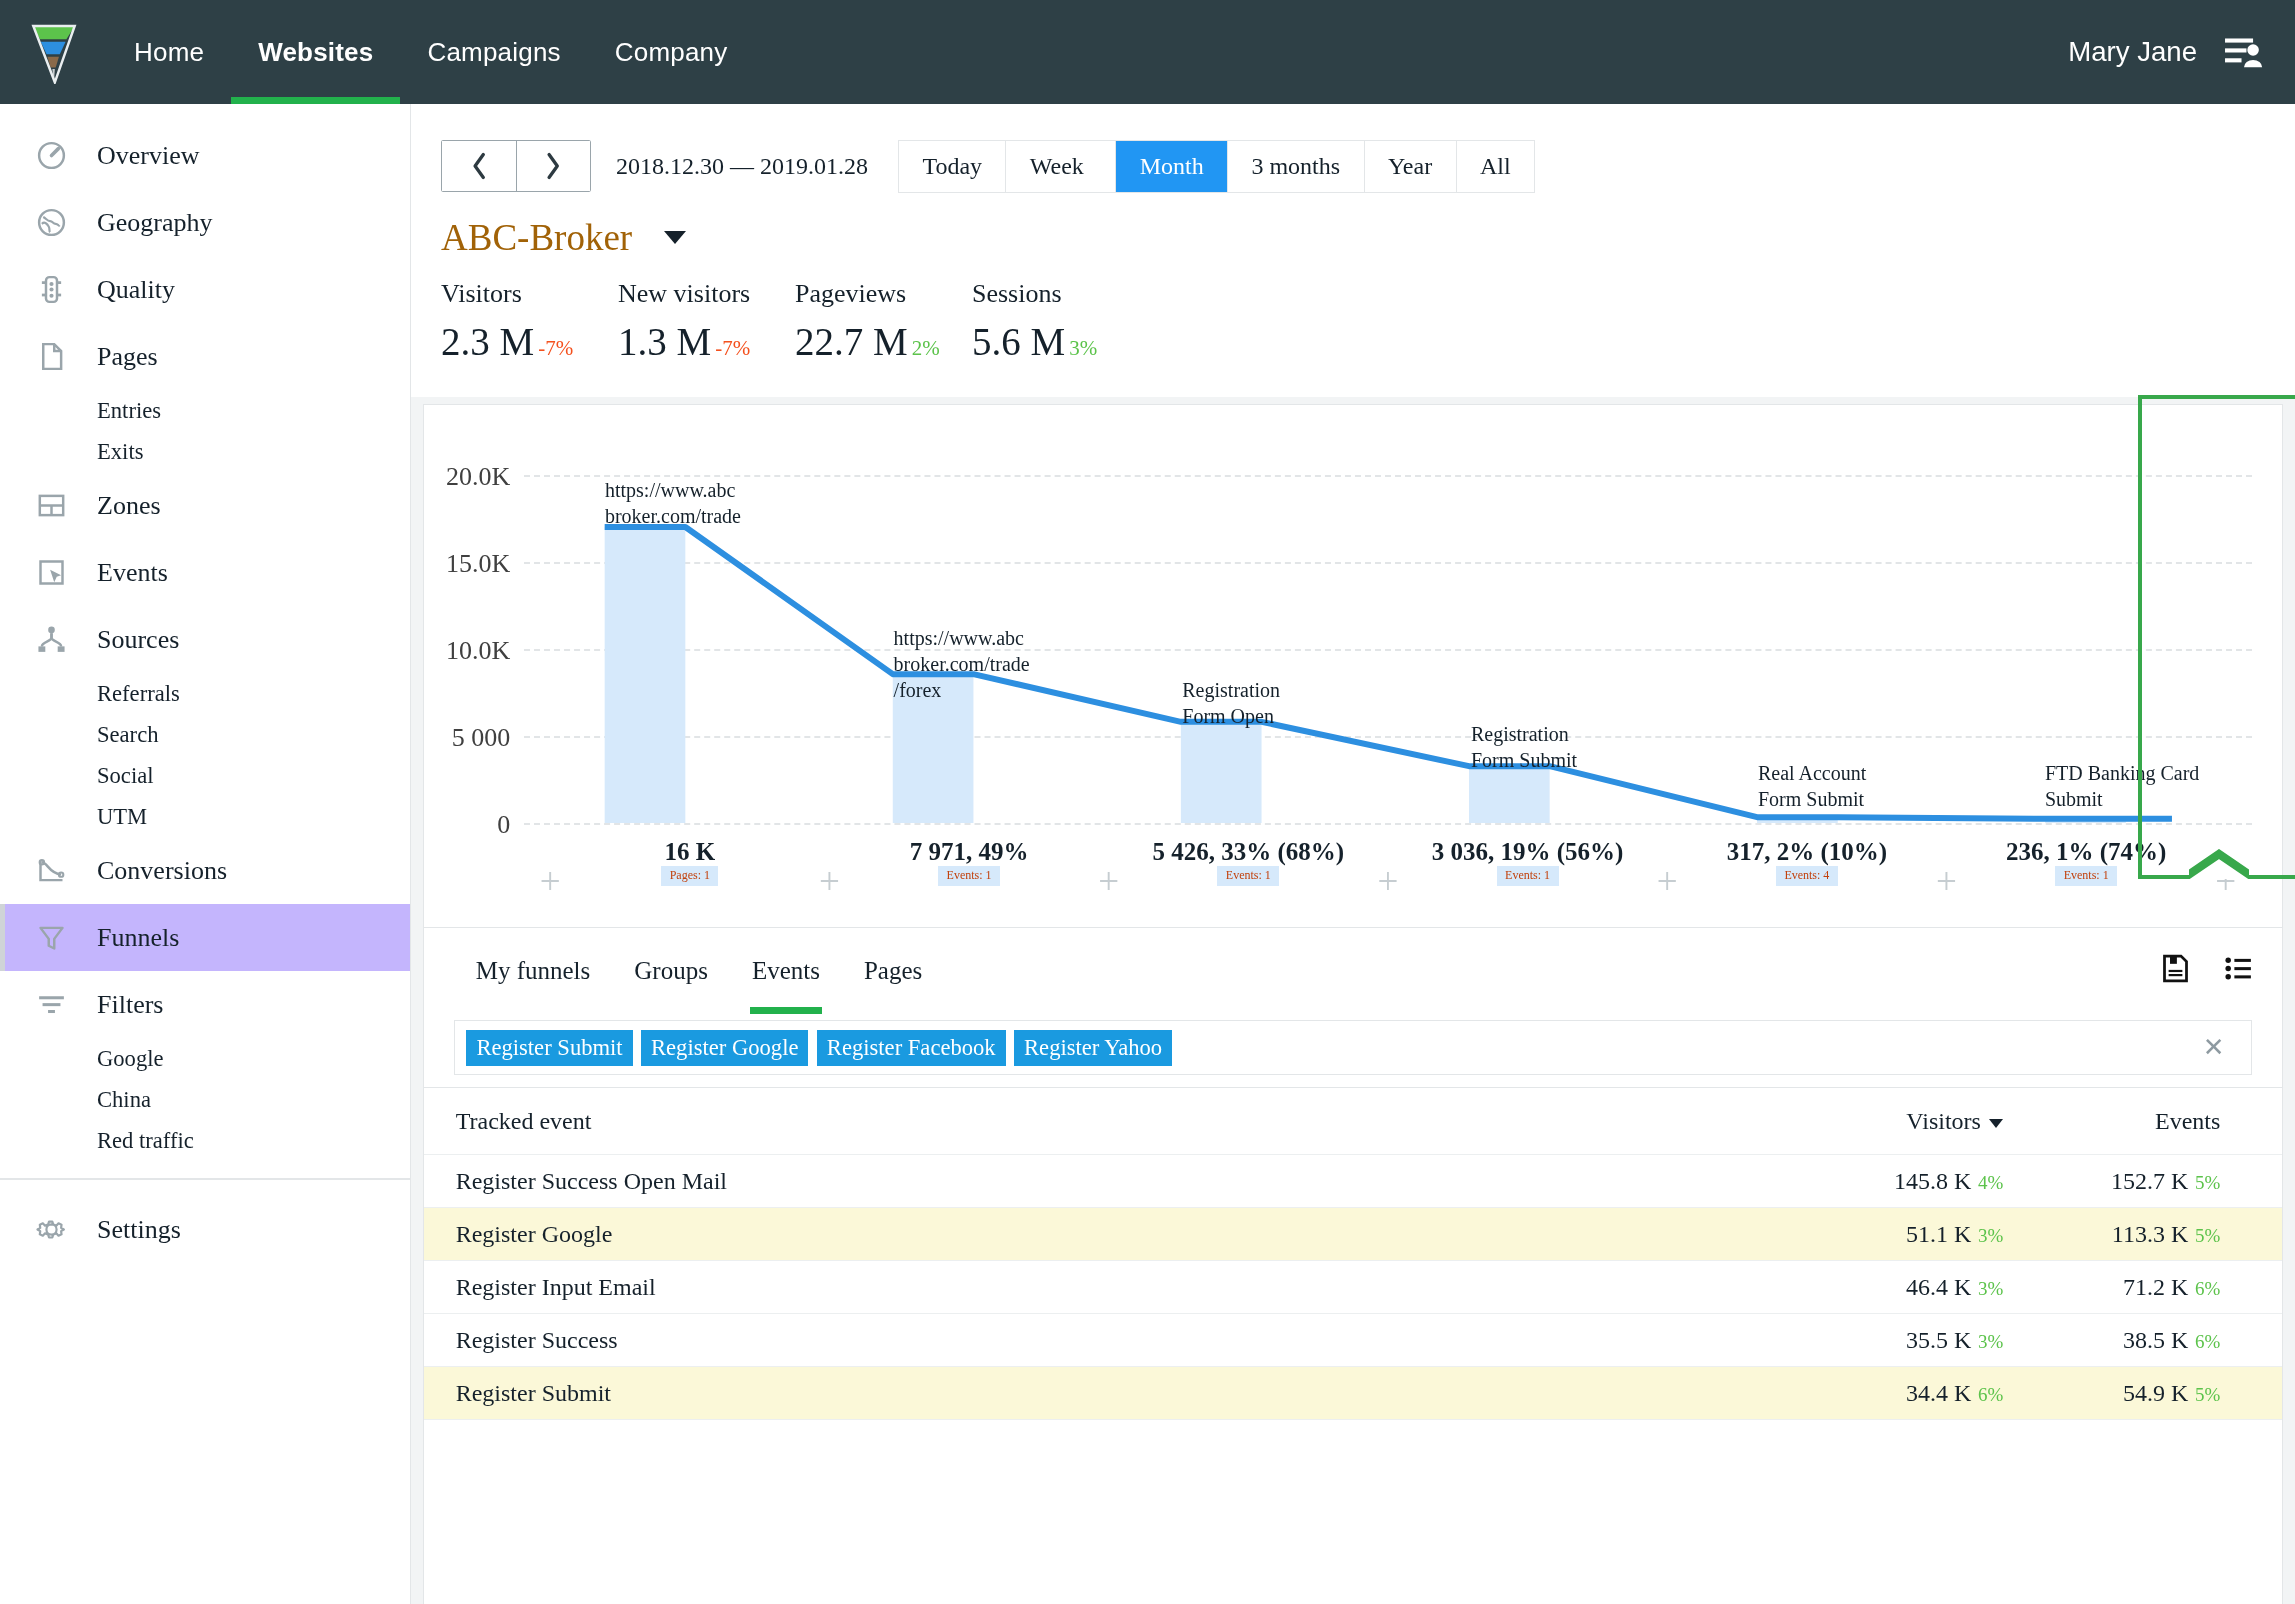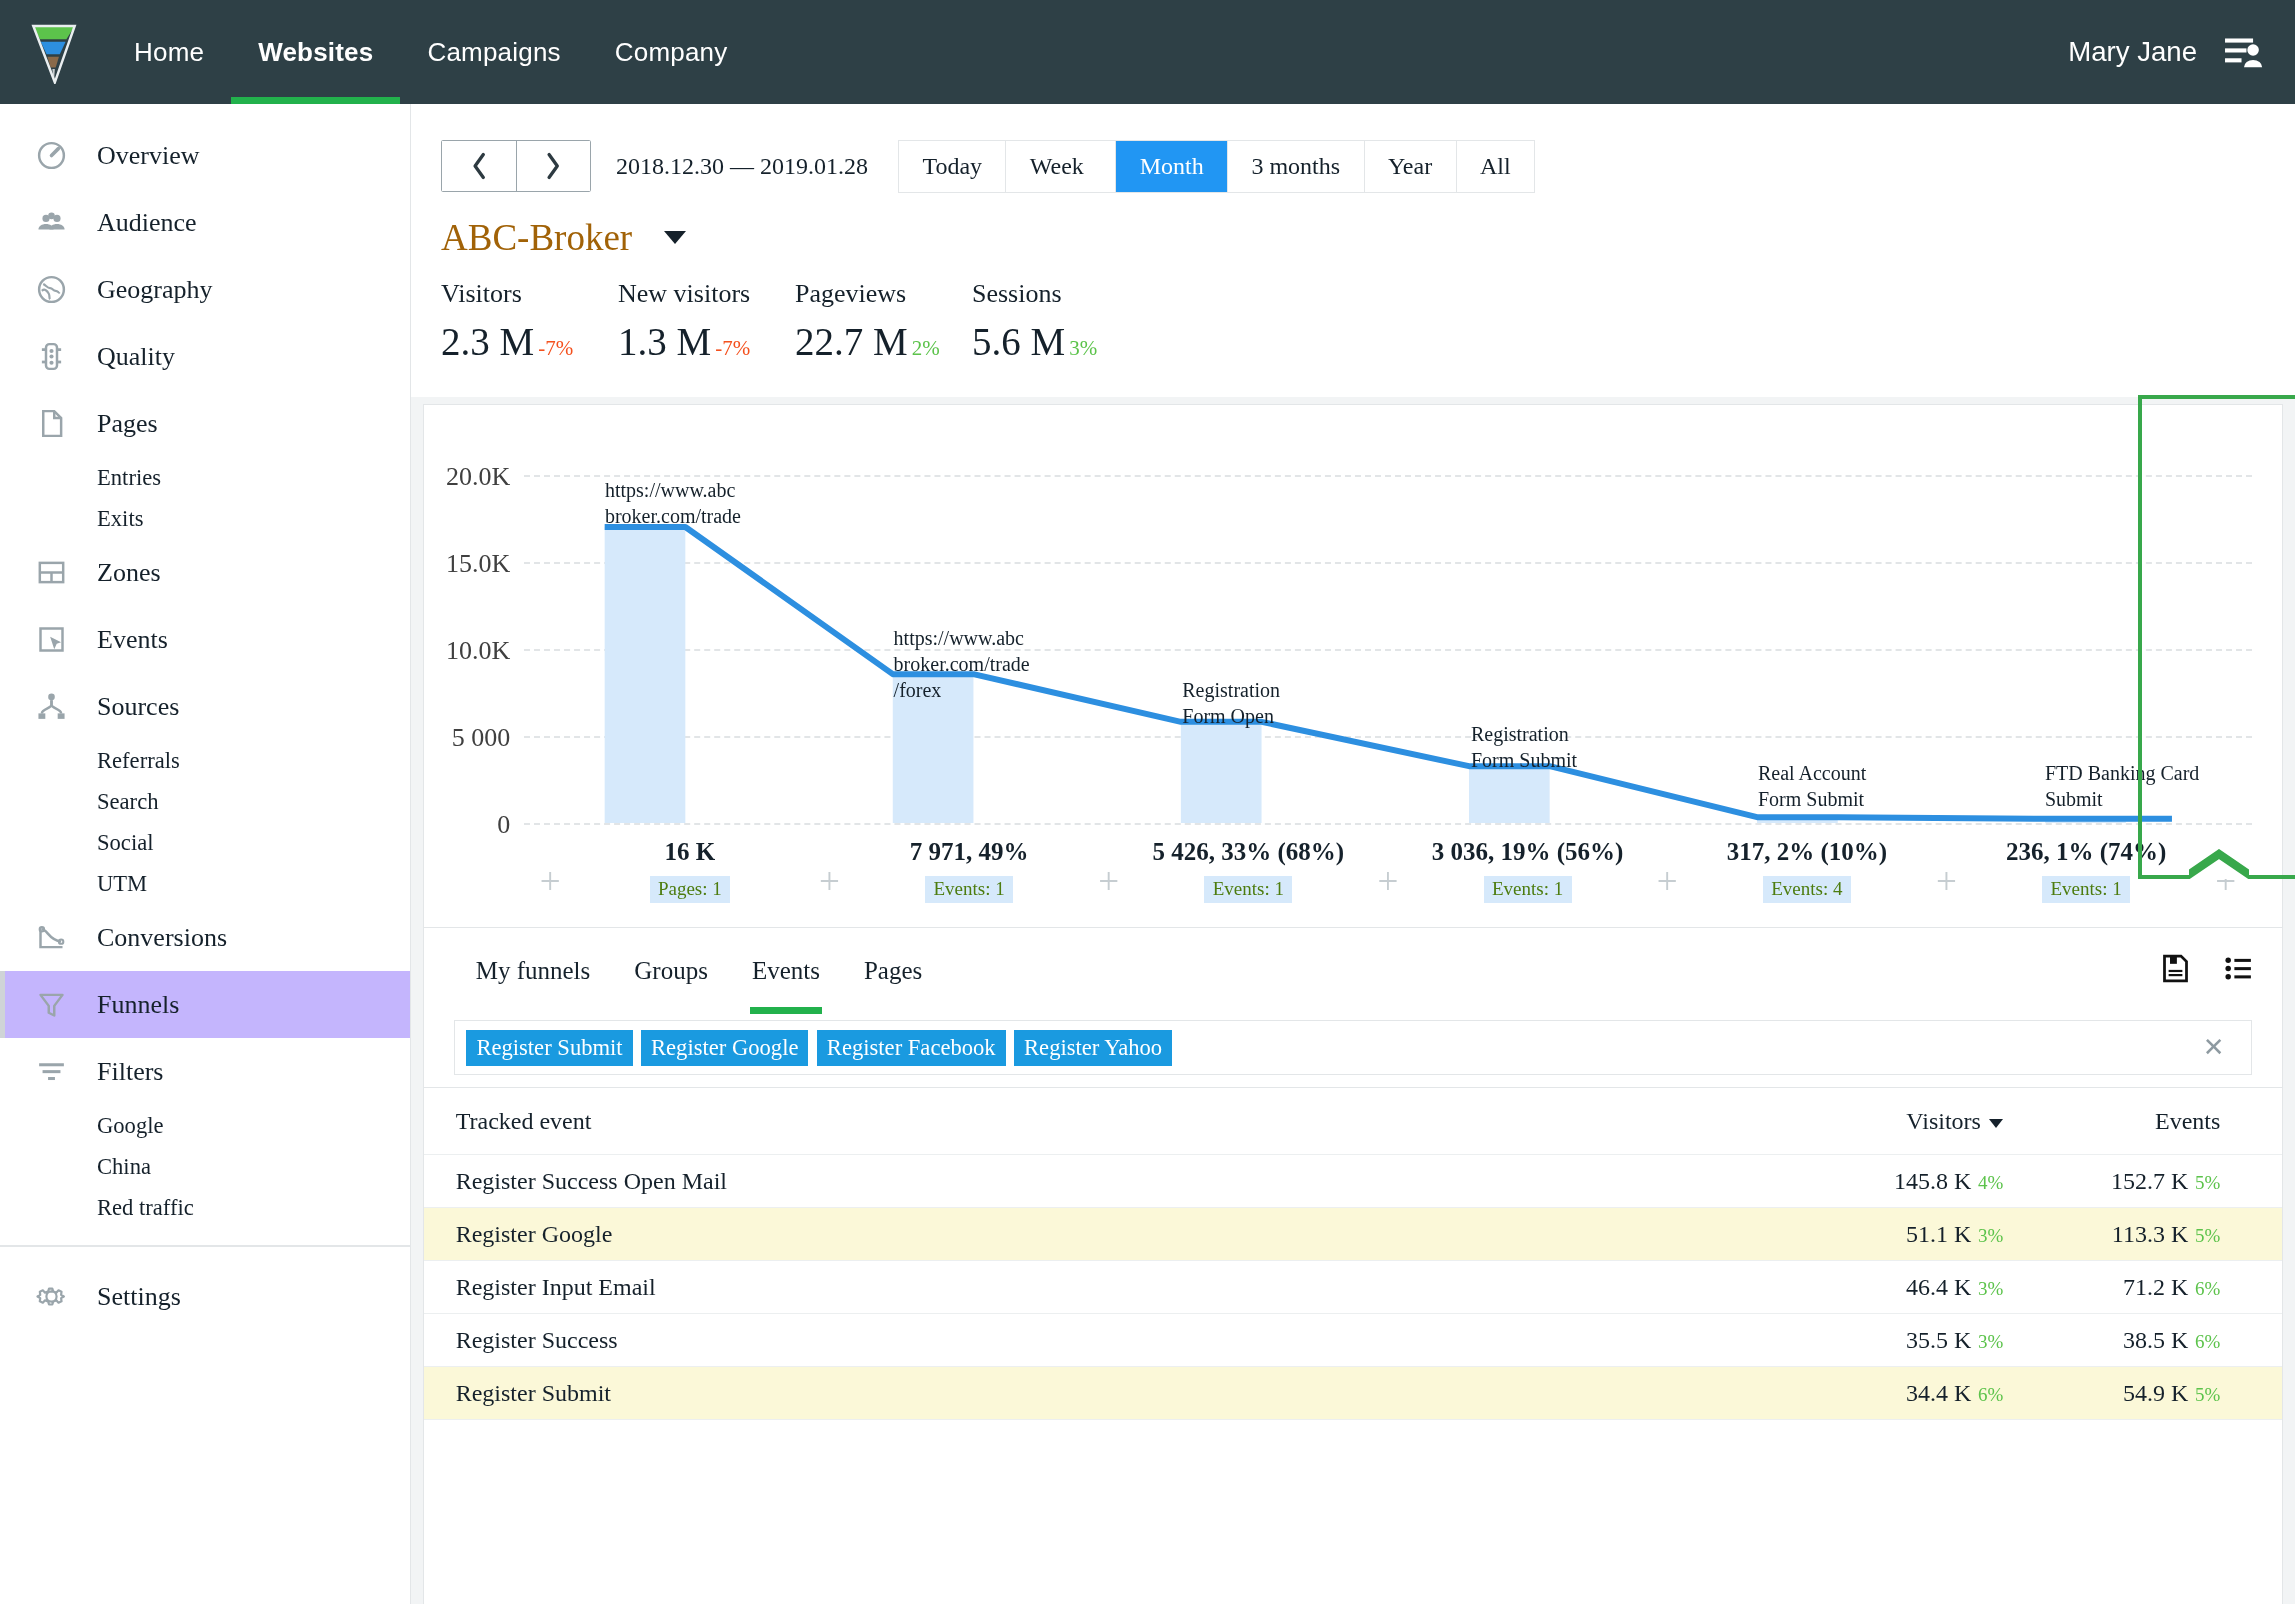--- a/index.html
+++ b/index.html
@@ -89,21 +89,21 @@
   .gridline { position: absolute; left: 0; right: 0; border-top: 2.5px dashed #e2e5e7; }
   .ytick { position: absolute; right: calc(100% + 13.4px); transform: translateY(-50%); font-size: 26px; color: #404040; white-space: nowrap; }
   .funnel-svg { position: absolute; inset: 0; width: 100%; height: 100%; }
   .step-label { position: absolute; font-size: 20px; color: #15212b; line-height: 1.32; white-space: pre-line; }
 
   .steps-row { display: flex; align-items: flex-start; padding: 0 30px 0 100px; height: 104px; flex: 0 0 104px; }
   .plus-cell { width: 53px; display: flex; align-items: flex-start; justify-content: center; padding-top: 40px; }
   .plus { font-size: 37px; color: #c6cdd1; line-height: 1; cursor: pointer; }
   .step-cell { flex: 1; display: flex; flex-direction: column; align-items: center; padding-top: 15px; position: relative; }
   .step-val { font-size: 25px; font-weight: bold; color: #15212b; white-space: nowrap; }
-  .step-badge { margin-top: 10px; background: #d6e9fb; font-size: 19px; color: #4d7c0f; padding: 2.5px 8.4px; }
+  .step-badge { background: #d6e9fb; font-size: 12px; color: #c2410c; padding: 2.5px 8.4px; }
 
   .green-box {
     position: absolute; border: 4.2px solid #38a84b; pointer-events: none; z-index: 5;
   }
   .green-notch { position: absolute; left: 50%; bottom: -4.2px; transform: translateX(-50%); width: 60px; height: 30px; overflow: hidden; }
 
   
   .tabs-row { display: flex; align-items: center; border-top: 1.7px solid #e3e6e8; height: 87px; flex: 0 0 87px; padding: 0 27px 0 30px; }
   .tab { position: relative; height: 100%; display: flex; align-items: center; padding: 0 22px; font-size: 25px; color: #15212b; cursor: pointer; }
   .tab.active::after { content:""; position: absolute; left: 20px; right: 20px; bottom: 0; height: 6.7px; background: #22b14c; }
@@ -176,32 +176,20 @@
       <div class="side-item">
         <span class="side-icon">
           <svg width="33" height="33" viewBox="0 0 24 24" fill="none" stroke="#9aa5ab" stroke-width="1.8">
               <circle cx="12" cy="12" r="9"></circle>
               <path d="M12 12 L17 7" stroke-linecap="round" stroke-width="2.6"></path>
             </svg>
         </span>
         <span>Overview</span>
       </div>
 
-      <div class="side-item">
-        <span class="side-icon">
-          <svg width="33" height="33" viewBox="0 0 24 24" fill="#9aa5ab">
-              <circle cx="8" cy="9" r="2.6"></circle>
-              <circle cx="16" cy="9" r="2.6"></circle>
-              <circle cx="12" cy="7.2" r="2.4"></circle>
-              <path d="M2.5 17c0-2.5 2.5-4 5.5-4s5.5 1.5 5.5 4z"></path>
-              <path d="M10.5 17c0-2.5 2.5-4 5.5-4s5.5 1.5 5.5 4z"></path>
-            </svg>
-        </span>
-        <span>Audience</span>
-      </div>
 
       <div class="side-item">
         <span class="side-icon">
           <svg width="33" height="33" viewBox="0 0 24 24">
               <circle cx="12" cy="12" r="9" fill="none" stroke="#9aa5ab" stroke-width="1.8"></circle>
               <path d="M6 8c2 1 3 3 5 3s2 2 4 2 2 2 3 1" fill="none" stroke="#9aa5ab" stroke-width="1.6"></path>
               <path d="M5 13c2-2 4 0 5 2s0 3 1 4" fill="none" stroke="#9aa5ab" stroke-width="1.6"></path>
             </svg>
         </span>
         <span>Geography</span>

